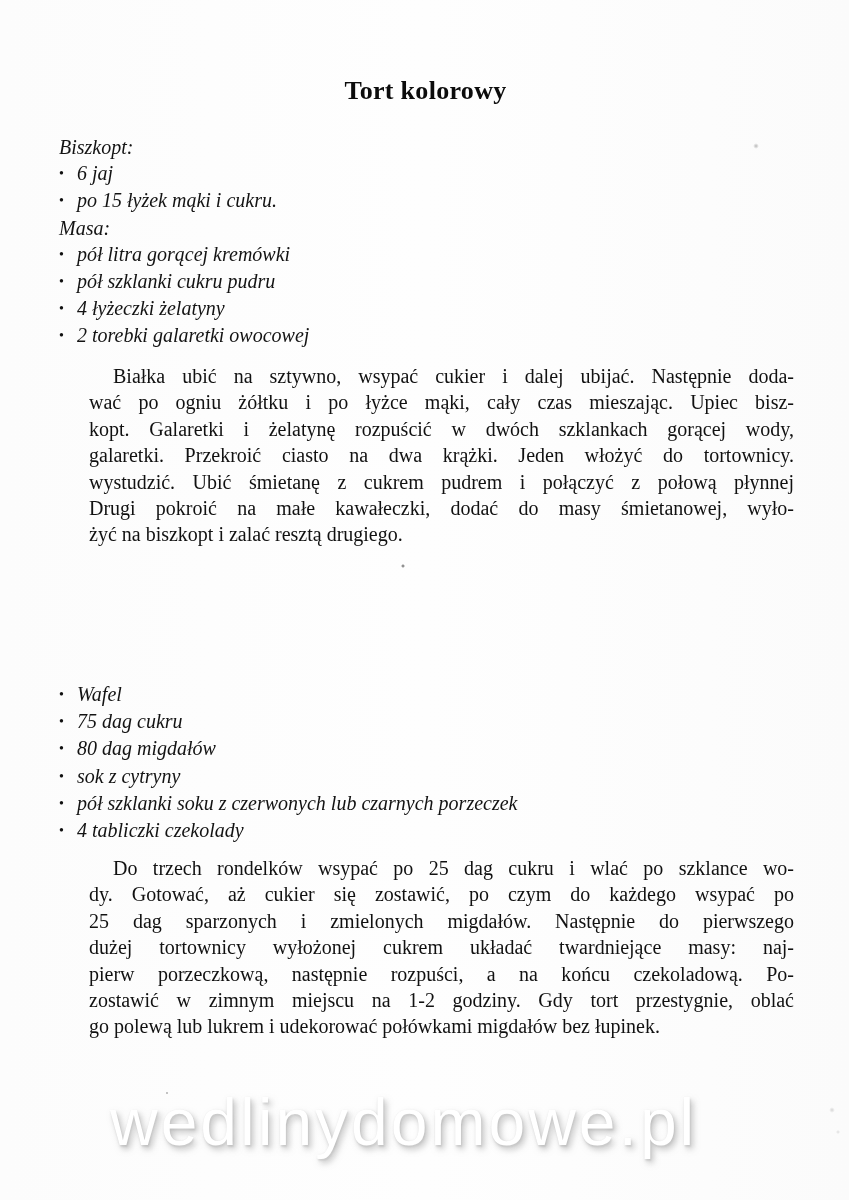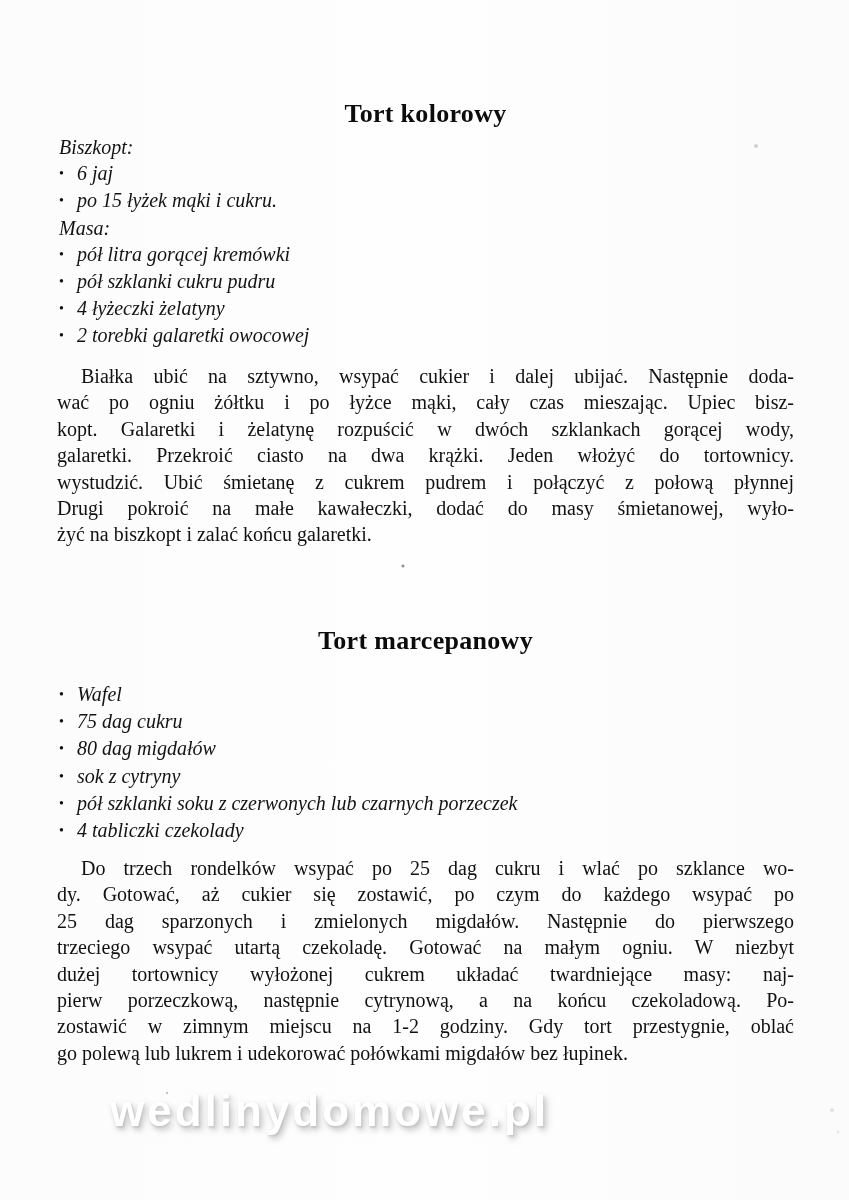--- a/index.html
+++ b/index.html
@@ -17,21 +17,21 @@
     overflow:hidden;
     font-family:"Liberation Serif", serif;
     color:#121212;
   }
   .title {
     position:absolute; left:57px; width:737px; margin:0;
     text-align:center;
     font-size:26px; font-weight:bold; letter-spacing:0.3px;
     color:#0c0c0c;
   }
-  .title-1 { top:99px;text-align:center; }
+  .title-1 { top:76px;text-align:center; }
   .title-2 { top:626px; }
 
   .ing-list {
     position:absolute; left:59px; width:720px;
     font-style:italic; font-size:20px; line-height:26.2px;
     color:#131313;
   }
   .ing-list-1 { top:134px; }
   .ing-list-2 { top:681px; }
   .ing-row { white-space:nowrap; }
@@ -41,28 +41,28 @@
     color:#101010;
   }
 
   .para {
     position:absolute; left:57px; width:737px;
     font-size:20px; line-height:26.4px;
     color:#111111;
   }
   .para-1 { top:363px; }
   .para-2 { top:855px; }
-  .pline { text-align:justify; text-align-last:justify; }
+  .pline { text-align:justify; text-align-last:justify;margin-left:32px; }
   .pline:first-child { text-indent:24px; }
   .pline:last-child { text-align-last:left; }
 
   .watermark {
     position:absolute; top:1089px; left:110px;
     font-family:"Liberation Sans", sans-serif;
-    font-weight:700; font-size:44px; letter-spacing:3px; line-height:1;
+    font-weight:400; font-size:66px; letter-spacing:3px; line-height:1;
     color:#ffffff; white-space:nowrap;
     text-shadow: 3px 4px 6px rgba(145,145,145,.55),
                  1px 2px 2px rgba(170,170,170,.35),
                  0 0 1px rgba(210,210,210,.4);
   }
 </style>
 </head>
 <body>
 
 <div class="page">
@@ -82,38 +82,36 @@
       <div class="ing-row"><span class="bullet">•</span><span class="ing-text">2 torebki galaretki owocowej</span></div>
     </div>
 
   <div class="para para-1">
       <div class="pline">Białka ubić na sztywno, wsypać cukier i dalej ubijać. Następnie doda-</div>
       <div class="pline">wać po ogniu żółtku i po łyżce mąki, cały czas mieszając. Upiec bisz-</div>
       <div class="pline">kopt. Galaretki i żelatynę rozpuścić w dwóch szklankach gorącej wody,</div>
       <div class="pline">galaretki. Przekroić ciasto na dwa krążki. Jeden włożyć do tortownicy.</div>
       <div class="pline">wystudzić. Ubić śmietanę z cukrem pudrem i połączyć z połową płynnej</div>
       <div class="pline">Drugi pokroić na małe kawałeczki, dodać do masy śmietanowej, wyło-</div>
-      <div class="pline">żyć na biszkopt i zalać końcu galaretki.</div>
+      <div class="pline">żyć na biszkopt i zalać resztą drugiego.</div>
     </div>
 
-  <h1 class="title title-2">Tort marcepanowy</h1>
 
   <div class="ing-list ing-list-2">
       <div class="ing-row"><span class="bullet">•</span><span class="ing-text">Wafel</span></div>
       <div class="ing-row"><span class="bullet">•</span><span class="ing-text">75 dag cukru</span></div>
       <div class="ing-row"><span class="bullet">•</span><span class="ing-text">80 dag migdałów</span></div>
       <div class="ing-row"><span class="bullet">•</span><span class="ing-text">sok z cytryny</span></div>
       <div class="ing-row"><span class="bullet">•</span><span class="ing-text">pół szklanki soku z czerwonych lub czarnych porzeczek</span></div>
       <div class="ing-row"><span class="bullet">•</span><span class="ing-text">4 tabliczki czekolady</span></div>
     </div>
 
   <div class="para para-2">
       <div class="pline">Do trzech rondelków wsypać po 25 dag cukru i wlać po szklance wo-</div>
       <div class="pline">dy. Gotować, aż cukier się zostawić, po czym do każdego wsypać po</div>
       <div class="pline">25 dag sparzonych i zmielonych migdałów. Następnie do pierwszego</div>
-      <div class="pline">trzeciego wsypać utartą czekoladę. Gotować na małym ogniu. W niezbyt</div>
       <div class="pline">dużej tortownicy wyłożonej cukrem układać twardniejące masy: naj-</div>
-      <div class="pline">pierw porzeczkową, następnie cytrynową, a na końcu czekoladową. Po-</div>
+      <div class="pline">pierw porzeczkową, następnie rozpuści, a na końcu czekoladową. Po-</div>
       <div class="pline">zostawić w zimnym miejscu na 1-2 godziny. Gdy tort przestygnie, oblać</div>
       <div class="pline">go polewą lub lukrem i udekorować połówkami migdałów bez łupinek.</div>
     </div>
 
 </div>
 
 </body></html>

